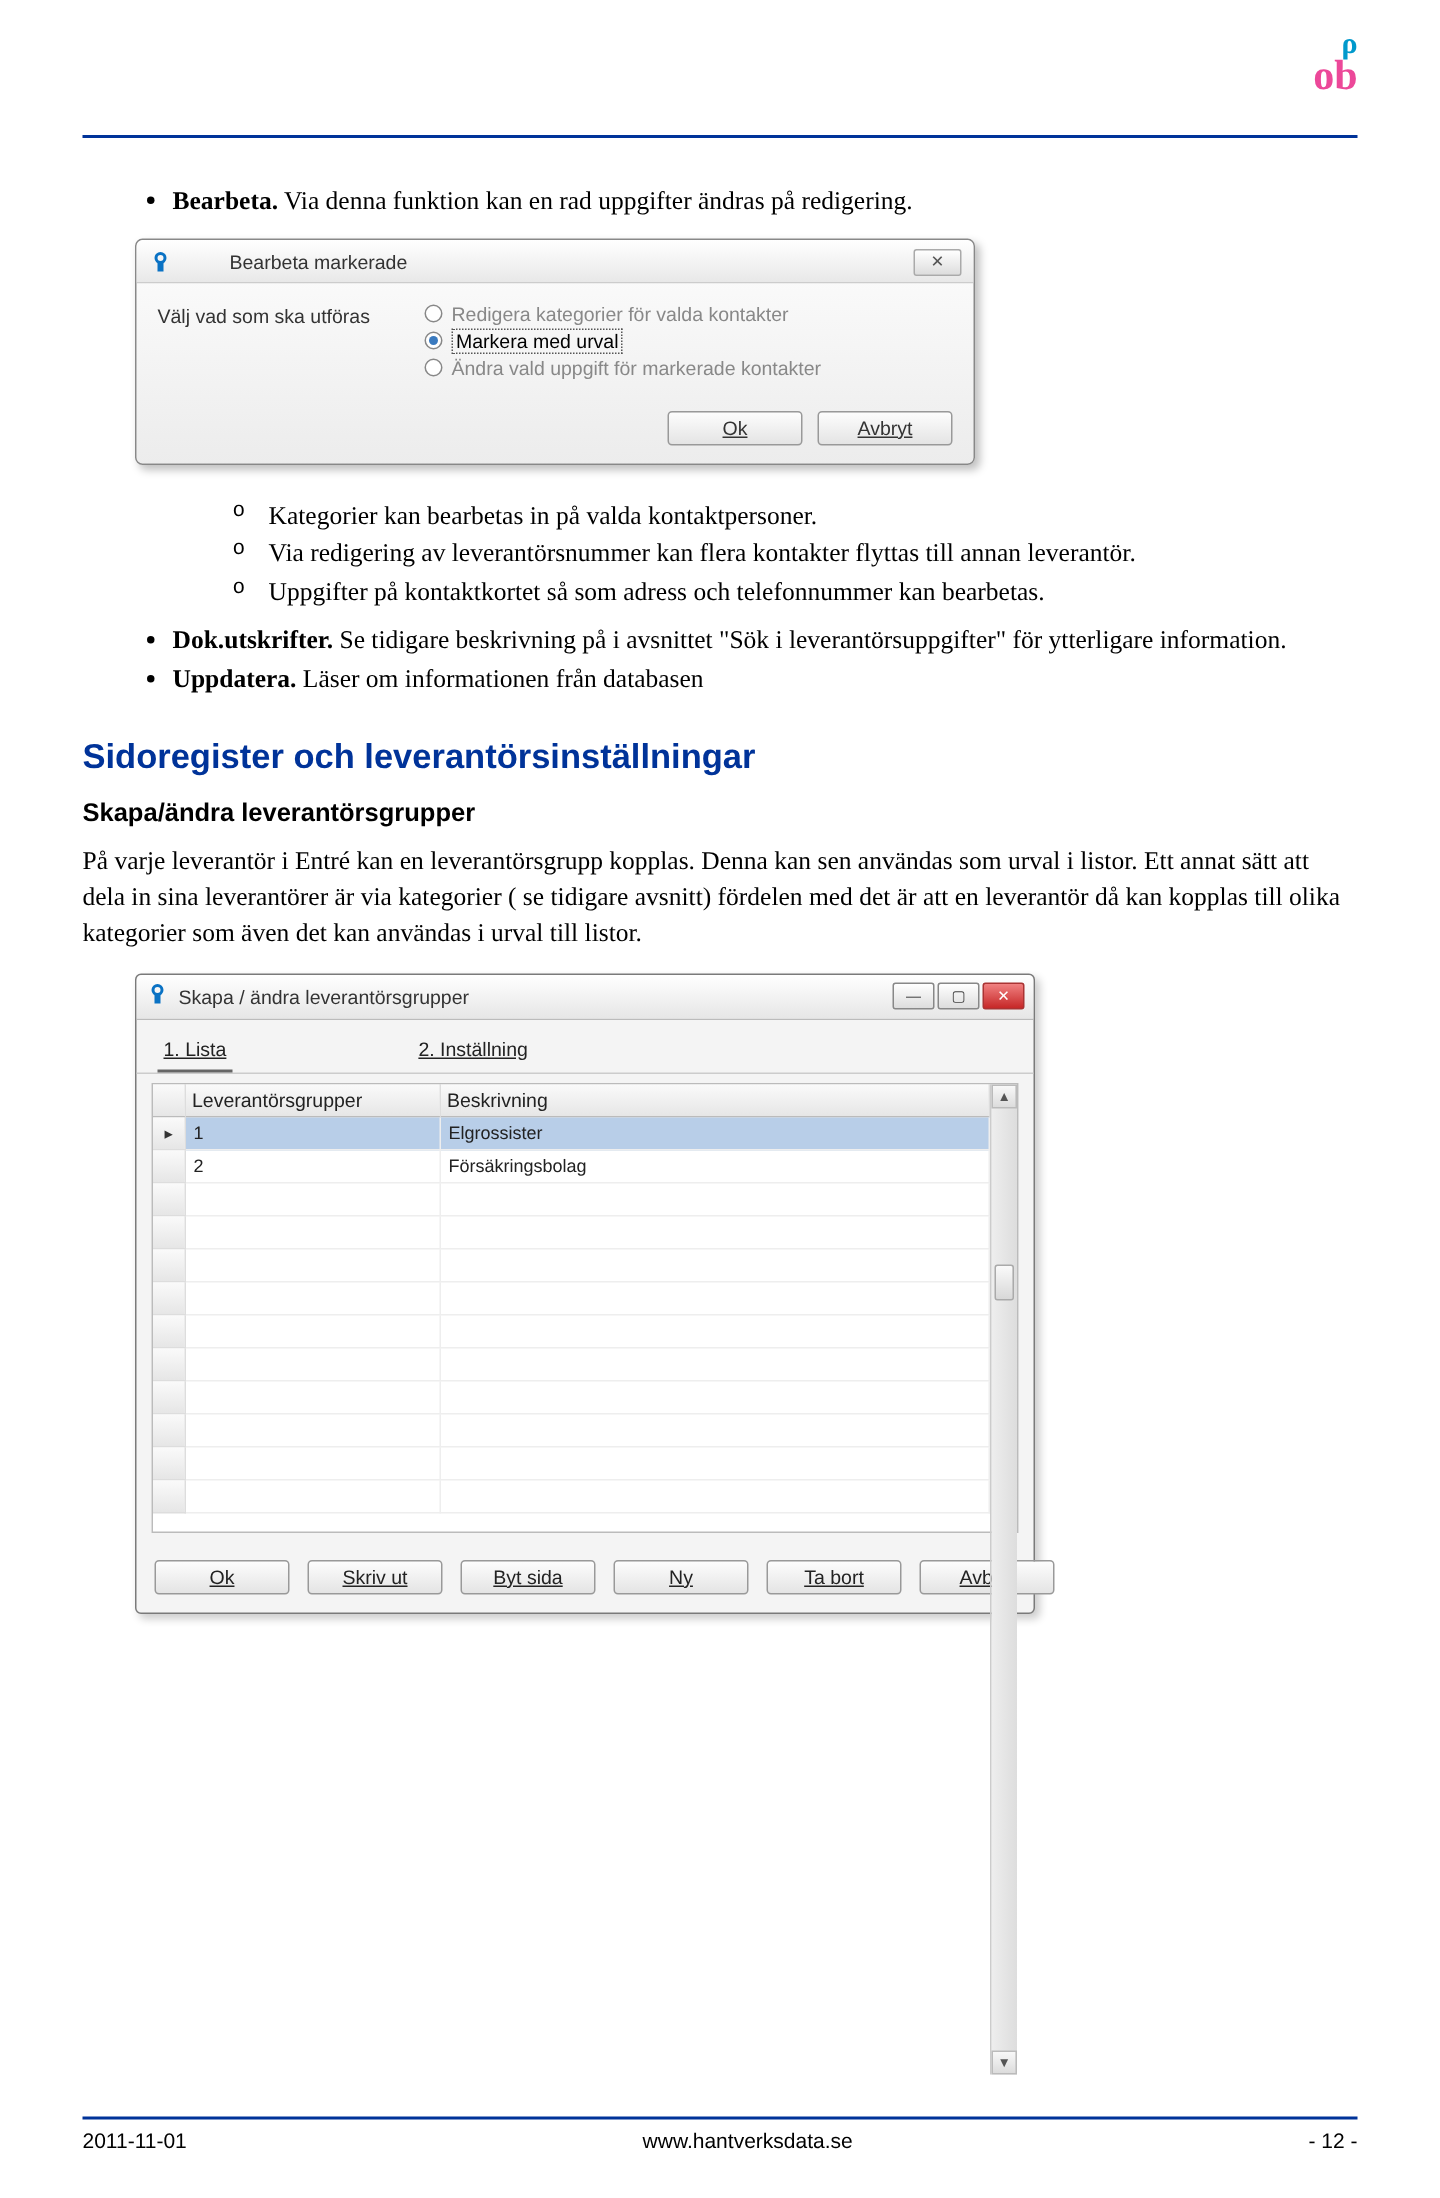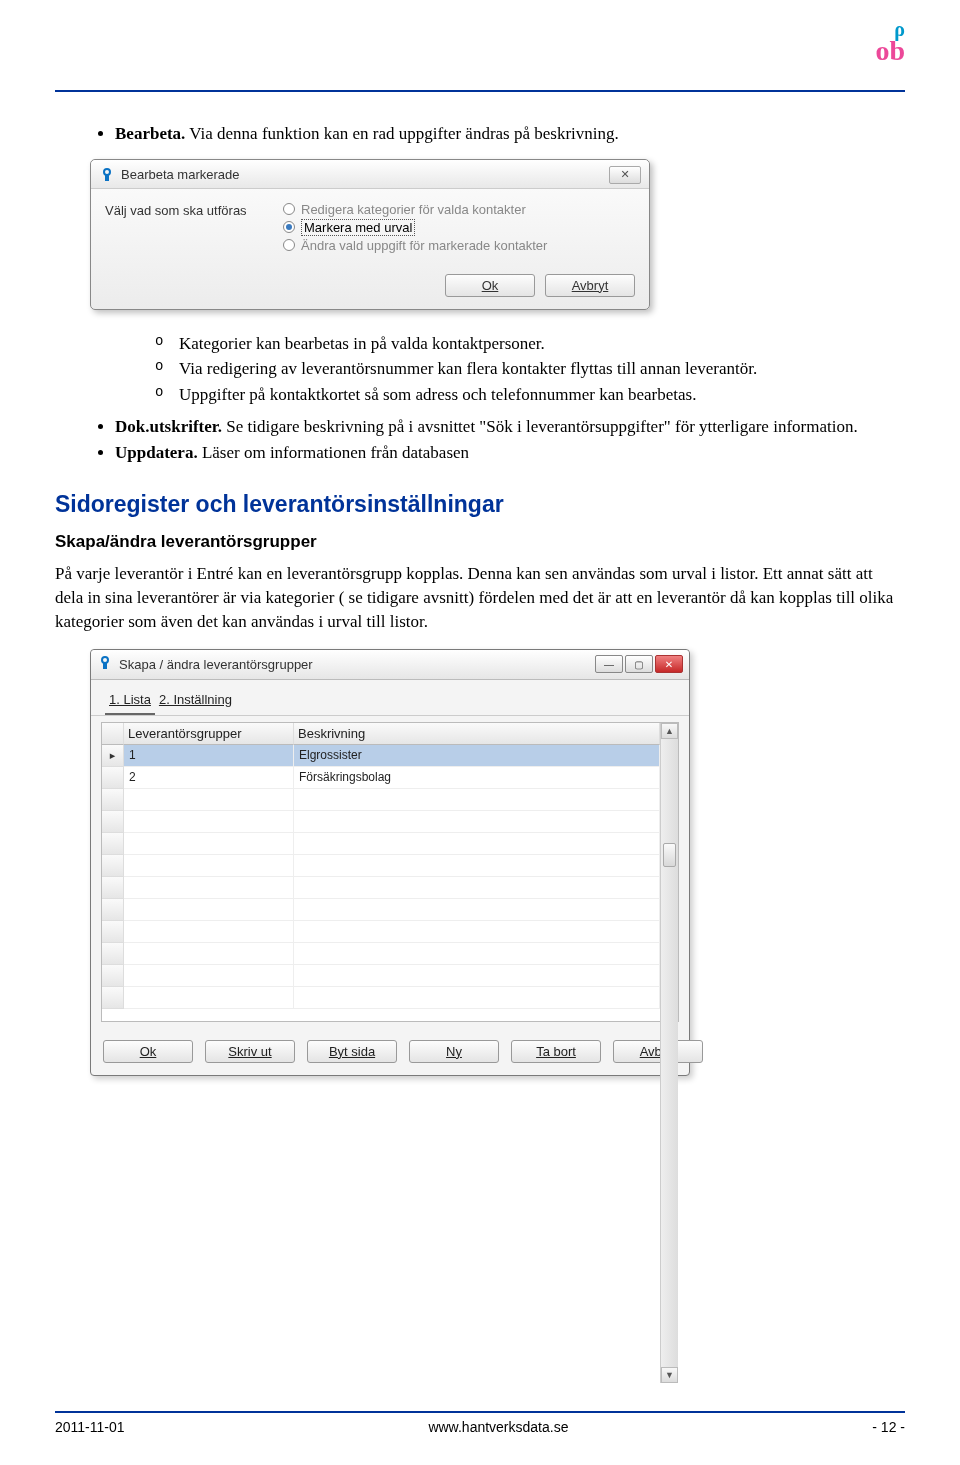--- a/index.html
+++ b/index.html
@@ -101,21 +101,21 @@
     border-bottom: 1px solid #ccc;
     background: linear-gradient(#fff,#e8e8e8);
     border-radius: 5px 5px 0 0;
   }
   .win .titlebar .ticon {
     width: 16px; height: 16px;
     margin-right: 6px;
     display: inline-block;
     color: #0a72c4;
   }
-  .win .titlebar .ttl { flex: 1; color: #333; }
+  .win .titlebar .ttl { flex: 1; color: #333; margin-left: 32px; }
   .win .titlebar .xbtn {
     border: 1px solid #aaa;
     background: linear-gradient(#fff,#ddd);
     width: 32px; height: 18px;
     border-radius: 2px;
     display: flex; align-items: center; justify-content: center;
     font-size: 11px;
     color: #555;
     cursor: pointer;
   }
@@ -193,20 +193,21 @@
     cursor: pointer;
   }
   .wbtn.close {
     background: linear-gradient(#f08080,#c62828);
     color: #fff;
     border-color: #a33;
   }
   .tabs {
     display: flex;
     padding: 8px 14px 0 14px;
+    gap: 120px;
     border-bottom: 1px solid #ccc;
   }
   .tab {
     padding: 4px 4px 6px 4px;
     cursor: pointer;
     color: #222;
   }
   .tab.active { border-bottom: 2px solid #666; }
   .grid {
     margin: 6px 10px 10px 10px;
@@ -285,21 +286,21 @@
 
 <div class="page">
   <div class="logo">
     <div class="logo-top">ρ</div>
     <div class="logo-bottom">ob</div>
   </div>
   <div class="top-rule"></div>
 
   <ul class="bullets">
     <li>
-      <b>Bearbeta.</b><span> Via denna funktion kan en rad uppgifter ändras på beskrivning.</span>
+      <b>Bearbeta.</b><span> Via denna funktion kan en rad uppgifter ändras på redigering.</span>
     </li>
   </ul>
 
   <div class="win">
     <div class="titlebar">
       <span class="ticon">
         <svg viewBox="0 0 16 16" width="16" height="16">
             <circle cx="8" cy="5" r="3" fill="none" stroke="#0a72c4" stroke-width="2"></circle>
             <rect x="6" y="8" width="4" height="6" fill="#0a72c4"></rect>
           </svg>

